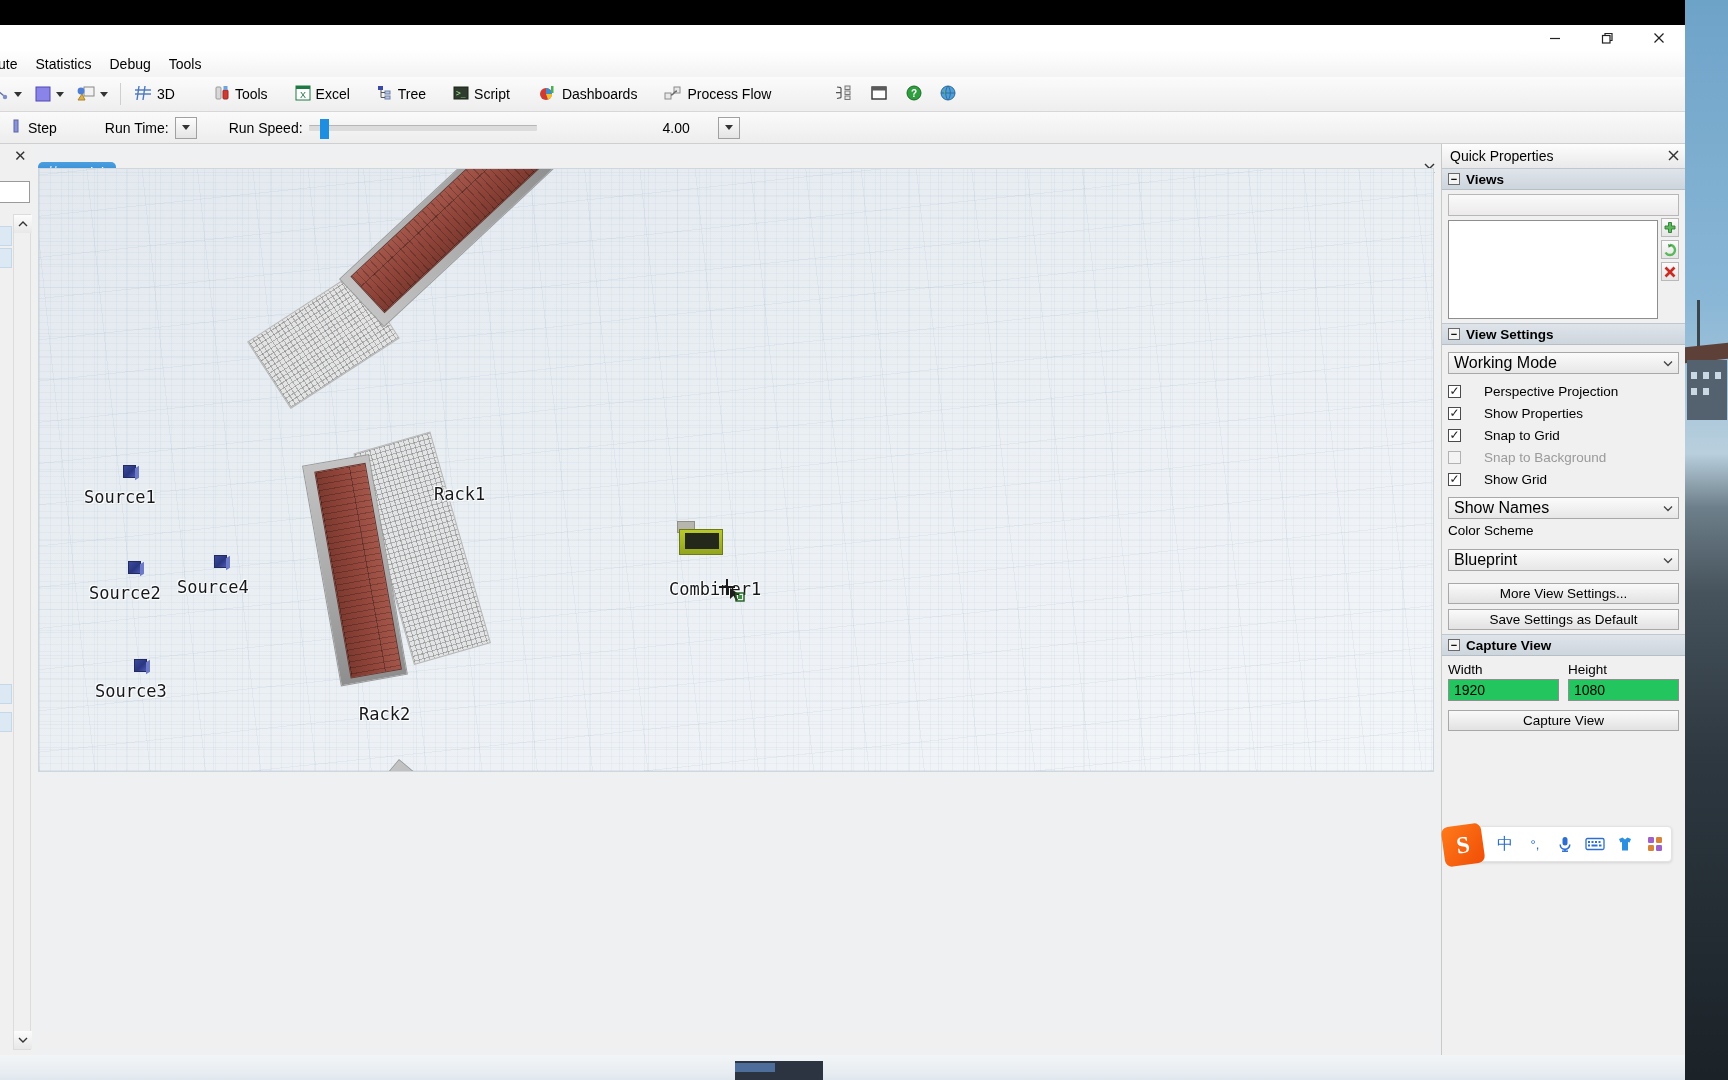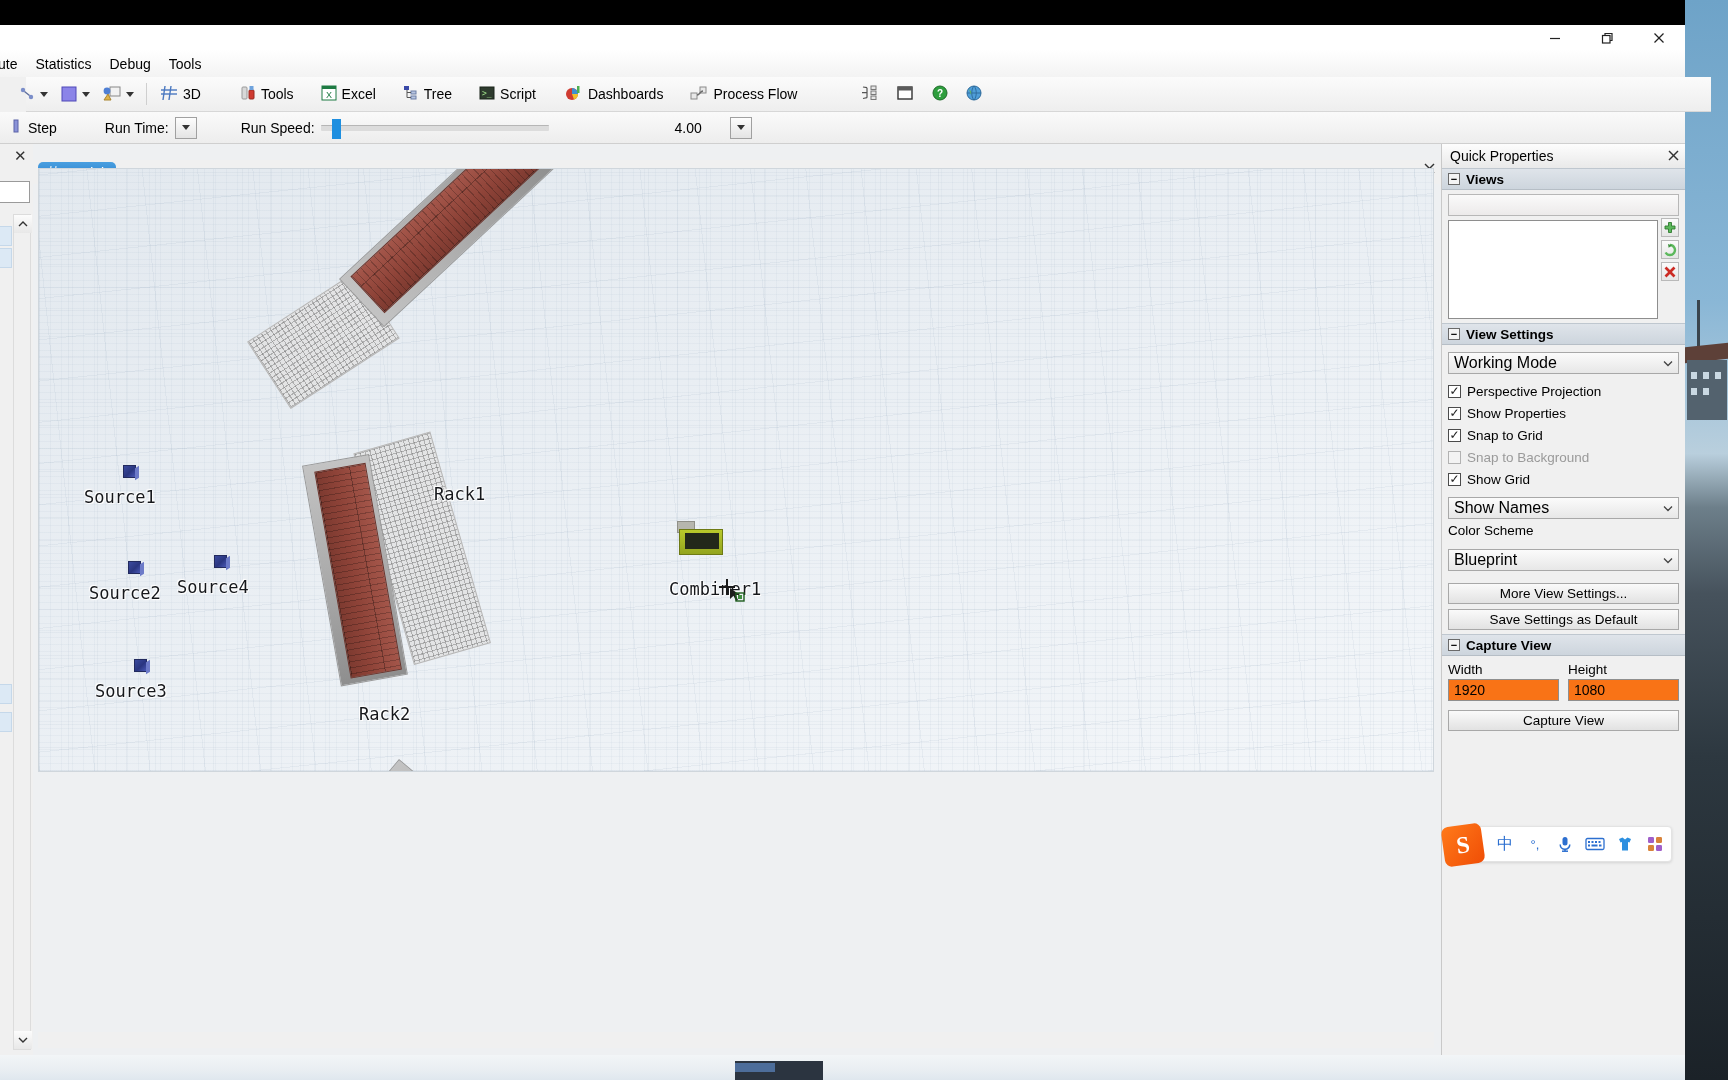--- a/index.html
+++ b/index.html
@@ -67,21 +67,21 @@
     font-size: 14px;
   }
   .menu-item { padding: 3px 9px; cursor: default; white-space: nowrap; }
   .menu-clip { margin-left: -18px; }
 
   
   .toolbar {
     position: absolute; top: 52px; left: 0; width: 1685px; height: 35px;
     background: linear-gradient(to bottom,#fbfbfb,#eeeeee);
     border-bottom: 1px solid #d7d7d7;
-    display: flex; align-items: center; margin-left: 26px;
+    display: flex; align-items: center;
   }
   .tb-item {
     display: flex; align-items: center; gap: 4px;
     padding: 2px 6px; height: 28px; cursor: default; white-space: nowrap;
     font-size: 14px;
   }
   .tb-sep { width: 1px; height: 22px; background: #cfcfcf; margin: 0 6px; }
   .caret-dn { width: 0; height: 0; border-left: 4px solid transparent; border-right: 4px solid transparent; border-top: 5px solid #333; }
 
   
@@ -232,37 +232,37 @@
     border: 1px solid #a8a8a8; display: flex; align-items: center; justify-content: space-between;
     padding: 0 5px; font-size: 16px; margin-top: 3px;
   }
   .qp-listbox { background: #fff; border: 1px solid #8e8e8e; height: 99px; margin-top: 2px; }
   .qp-listrow { display: flex; gap: 3px; }
   .qp-sidebtns { display: flex; flex-direction: column; gap: 3px; }
   .qp-iconbtn {
     width: 18px; height: 19px; background: linear-gradient(to bottom,#fbfbfb,#e5e5e5);
     border: 1px solid #b9b9b9; display: flex; align-items: center; justify-content: center;
   }
-  .qp-check { display: flex; align-items: center; gap: 6px; height: 22px; font-size: 13.5px; }
+  .qp-check { display: flex; align-items: center; gap: 23px; height: 22px; font-size: 13.5px; }
   .chk {
     width: 13px; height: 13px; border: 1px solid #4b4b4b; background: #fff;
     display: flex; align-items: center; justify-content: center;
   }
   .chk.on::after { content: '✓'; font-size: 12px; line-height: 1; color: #222; margin-top: -1px; }
   .chk.dim { border-color: #b2b2b2; background: #f3f3f3; }
   .qp-label { font-size: 13.5px; margin-top: 4px; }
   .qp-btn {
     height: 21px; background: linear-gradient(to bottom,#fafafa,#e2e2e2);
     border: 1px solid #a8a8a8; display: flex; align-items: center; justify-content: center;
     font-size: 13.5px; margin-top: 5px; cursor: default;
   }
   .wh-row { display: flex; gap: 9px; margin-top: 2px; }
   .wh-col { flex: 1; }
   .wh-input {
-    background: #f97316; border: 1px solid #8e8e8e; height: 22px;
+    background: #22c55e; border: 1px solid #8e8e8e; height: 22px;
     display: flex; align-items: center; padding: 0 5px; font-size: 14px; margin-top: 2px;
   }
 
   
   .ime-bar {
     position: absolute; left: 1449px; top: 800px; width: 222px; height: 36px;
     background: #ffffff; border: 1px solid #e3e3e3; border-radius: 4px;
     display: flex; align-items: center; gap: 2px; padding-left: 40px;
     box-shadow: 0 1px 3px rgba(0,0,0,0.12);
   }
@@ -487,21 +487,21 @@
             <rect x="2" y="3" width="4" height="12" fill="#8b93d8" stroke="#5a62a8"></rect>
           </svg>
       </span>
       <span class="lbl">Step</span>
 
       <span class="lbl" style="margin-left:42px">Run Time:</span>
       <div class="spin-btn">
         <span class="caret-dn"></span>
       </div>
 
-      <span class="lbl" style="margin-left:38px">Run Speed:</span>
+      <span class="lbl" style="margin-left:26px">Run Speed:</span>
       <div class="slider-track">
         <div class="slider-thumb" id="speed-thumb" style="left: 11.6px;"></div>
       </div>
       <span class="lbl" style="margin-left:120px">4.00</span>
       <div class="spin-btn" style="margin-left:22px">
         <span class="caret-dn"></span>
       </div>
     </div>
 
     <div class="workspace">

